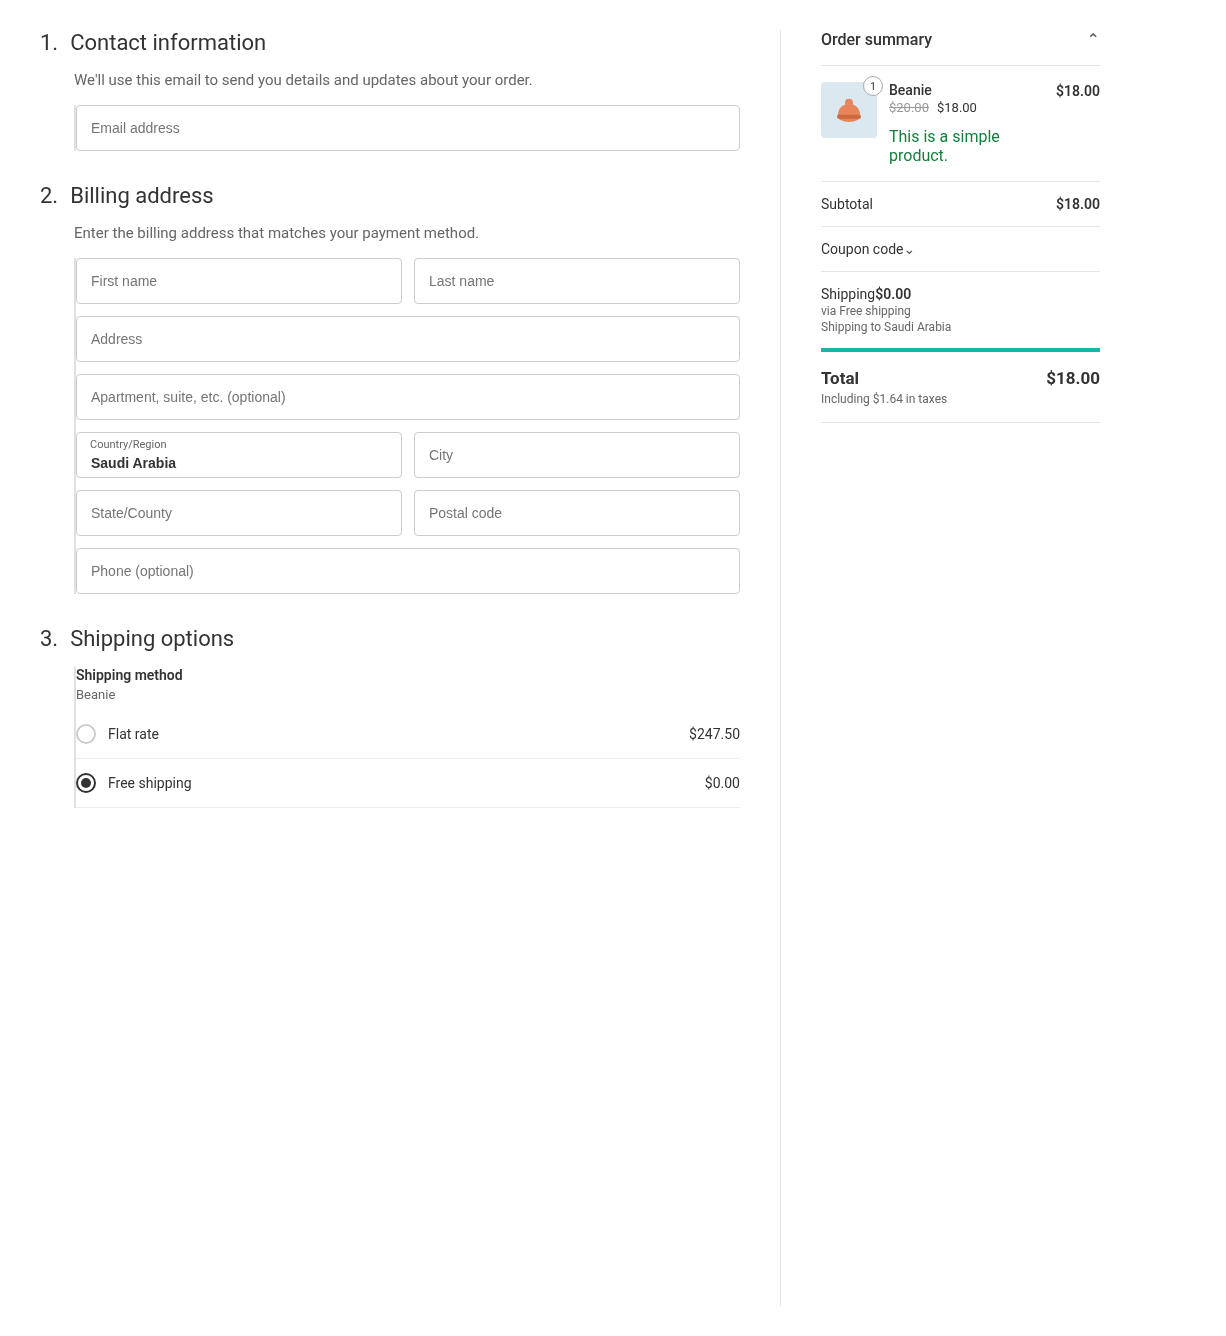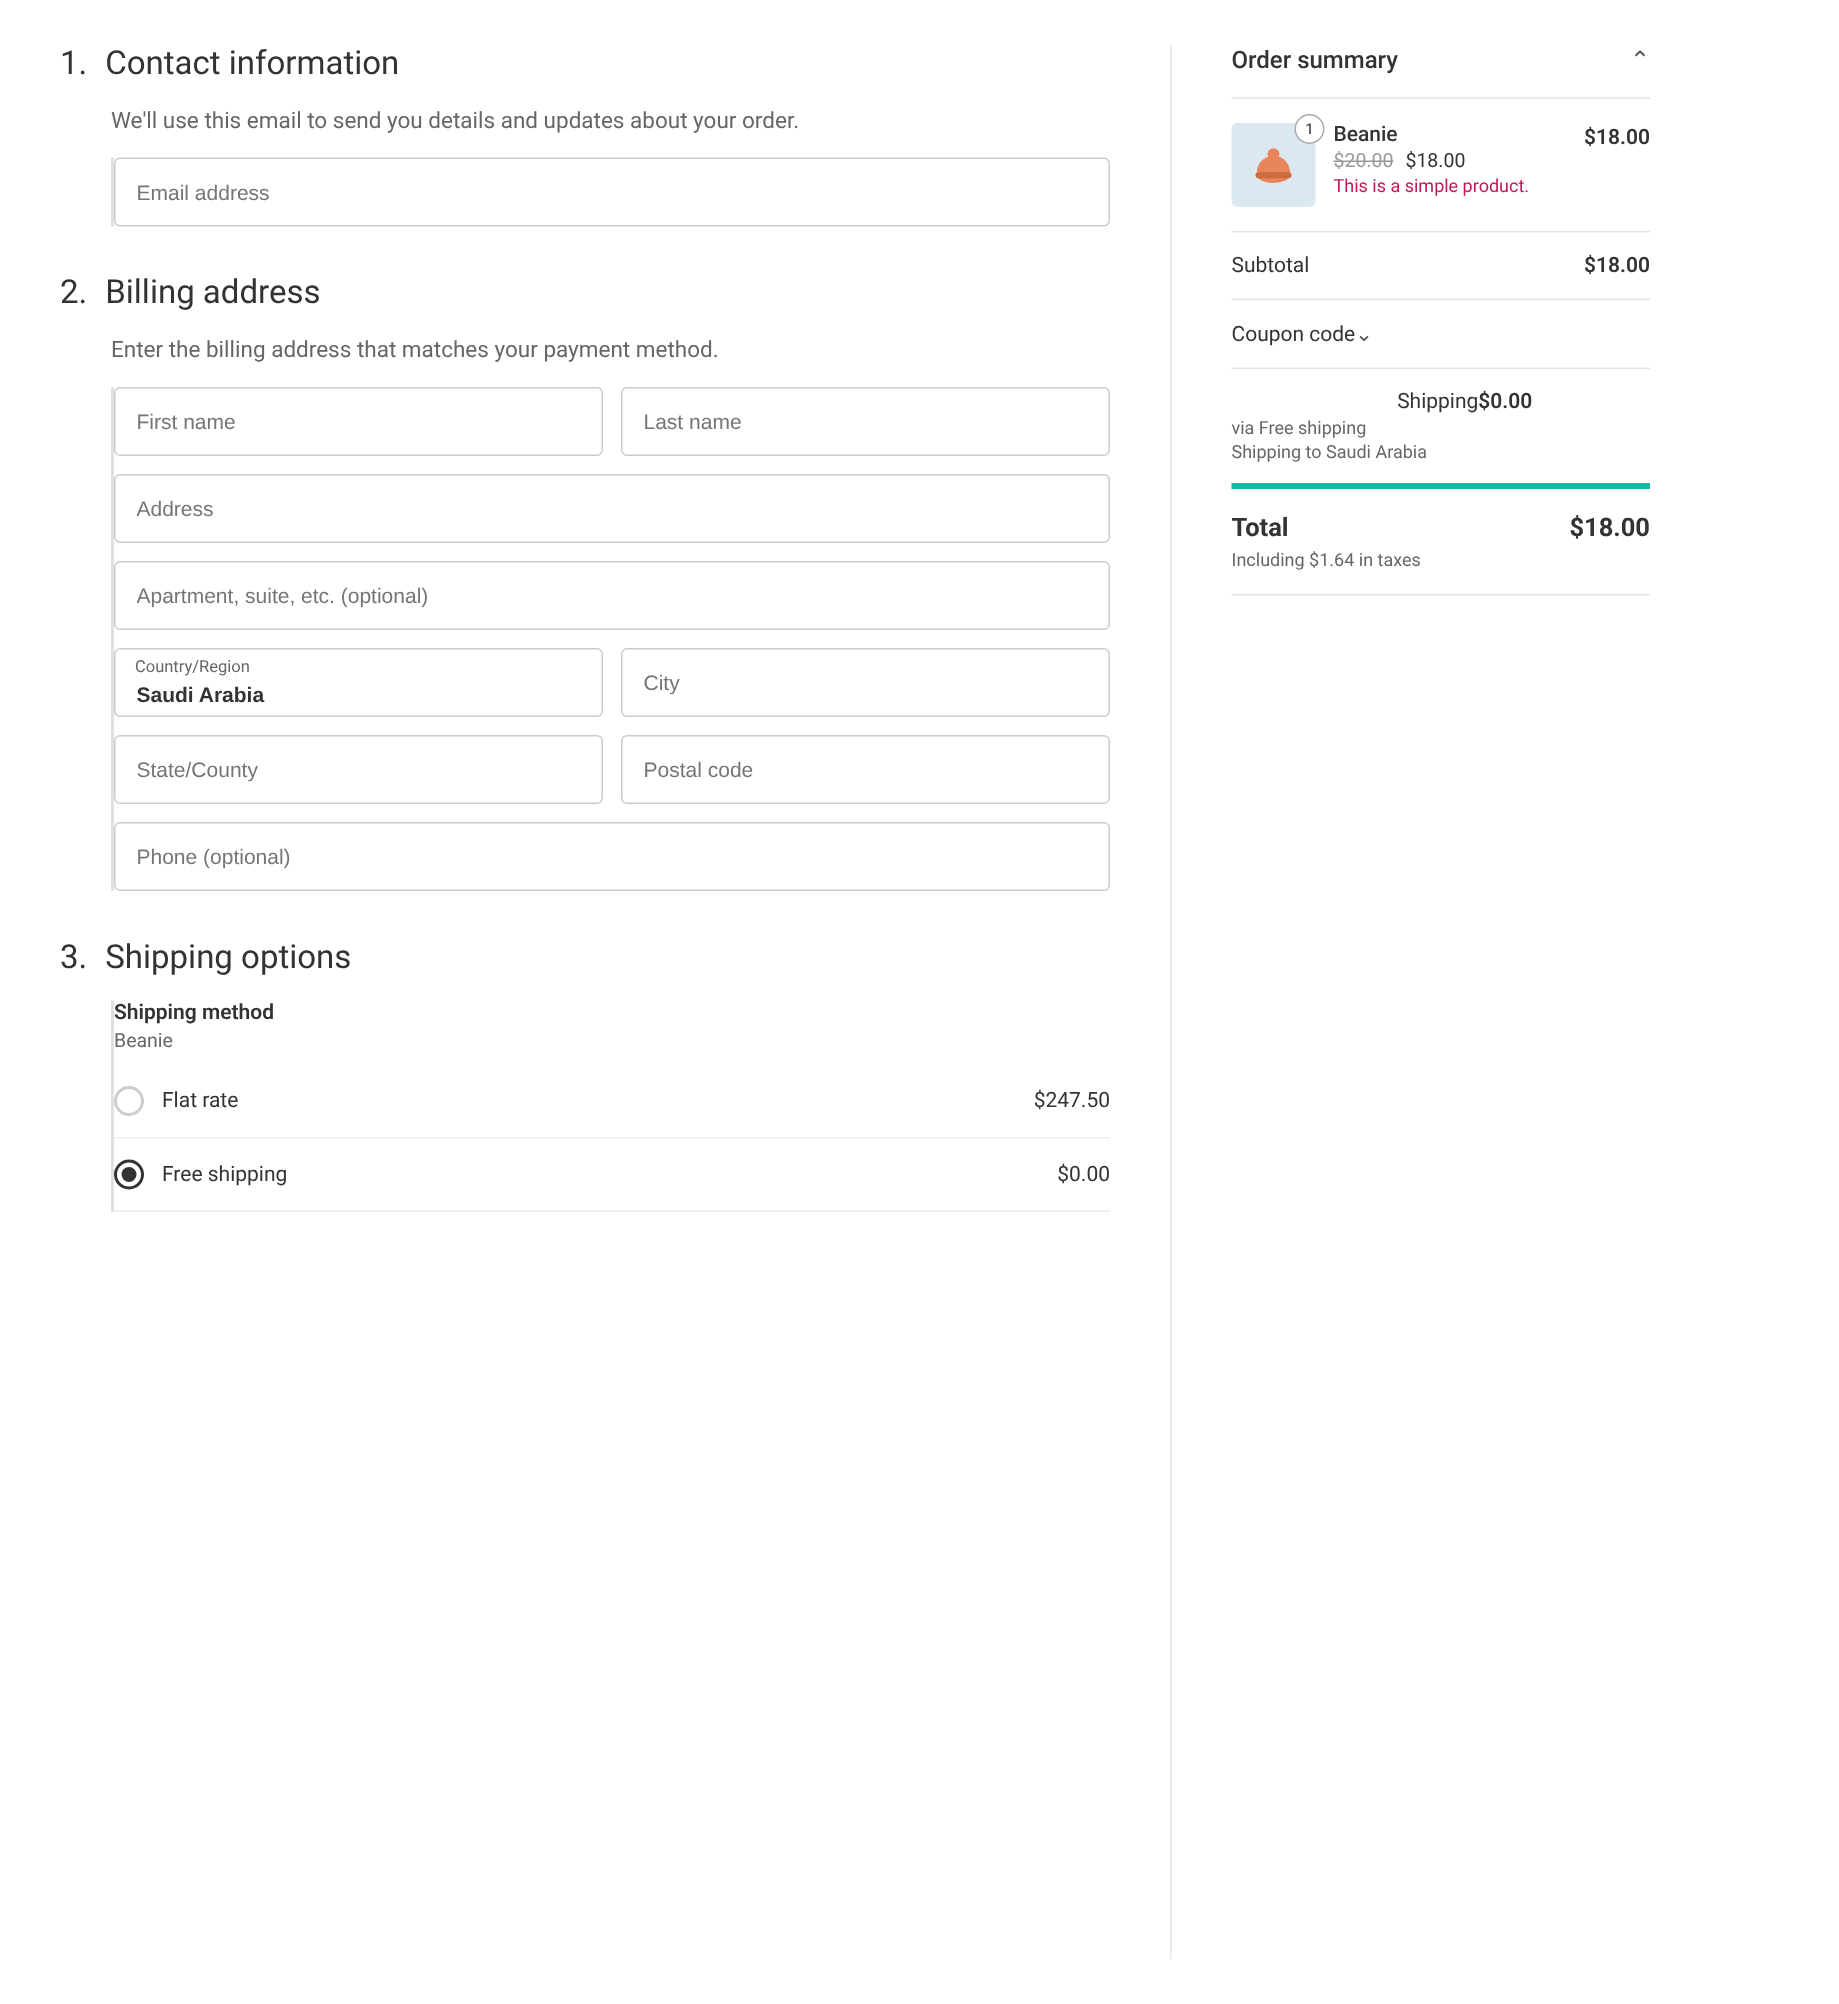--- a/index.html
+++ b/index.html
@@ -217,23 +217,23 @@
     }
     .product-info {
       flex: 1;
     }
     .product-name {
       font-size: 14px;
       font-weight: 500;
       color: #333;
     }
     .product-desc {
-      font-size: 12px;
-      color: #be185d;
-      margin-top: 2px;
+      font-size: 16px;
+      color: #15803d;
+      margin-top: 12px;
     }
     .product-price-col {
       text-align: right;
     }
     .product-price-current {
       font-size: 14px;
       font-weight: 600;
       color: #333;
     }
     .product-price-old {
@@ -457,21 +457,21 @@
       <span class="summary-label">Subtotal</span>
       <span class="summary-value">$18.00</span>
     </div>
 
     <div class="coupon-row">
       <span class="coupon-label">Coupon code</span>
       <span class="chevron-down">⌄</span>
     </div>
 
     <div class="summary-row" style="flex-direction: column; align-items: stretch;">
-      <div style="display:flex; justify-content: center; align-items: center; margin-left: 32px;">
+      <div style="display:flex; justify-content: flex-start; align-items: center;">
         <span class="summary-label">Shipping</span>
         <span class="summary-value">$0.00</span>
       </div>
       <div class="shipping-info">via Free shipping</div>
       <div class="shipping-info" style="margin-top: 2px;">Shipping to Saudi Arabia</div>
     </div>
 
     <div class="total-row">
       <span class="total-label">Total</span>
       <span class="total-value">$18.00</span>

